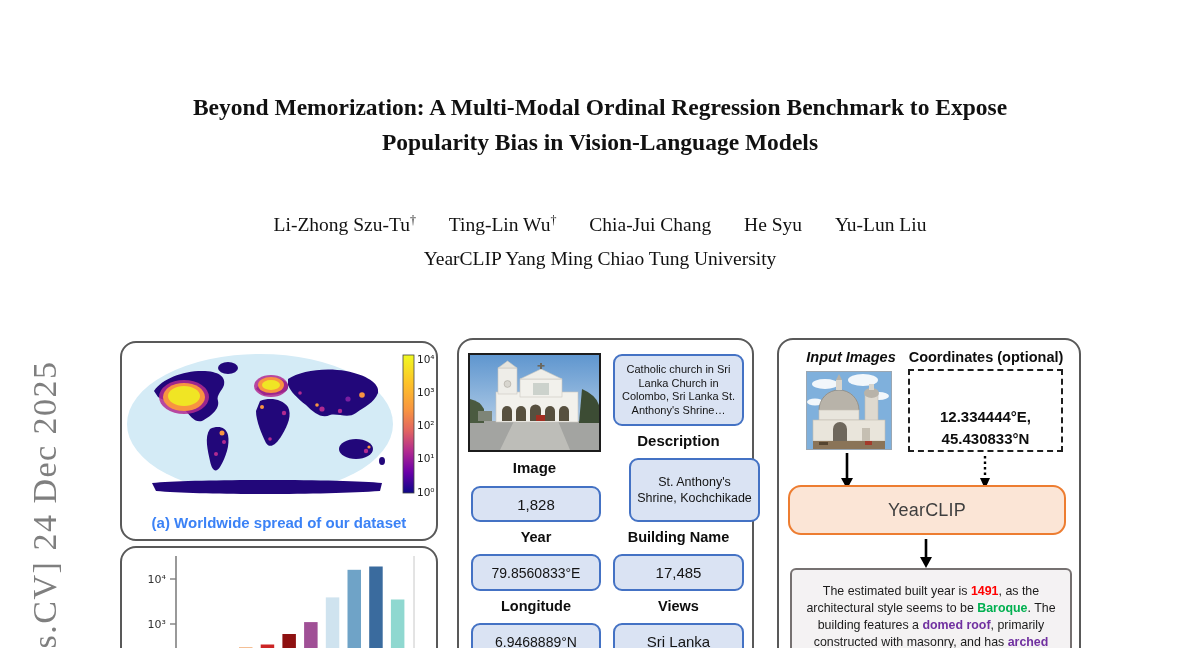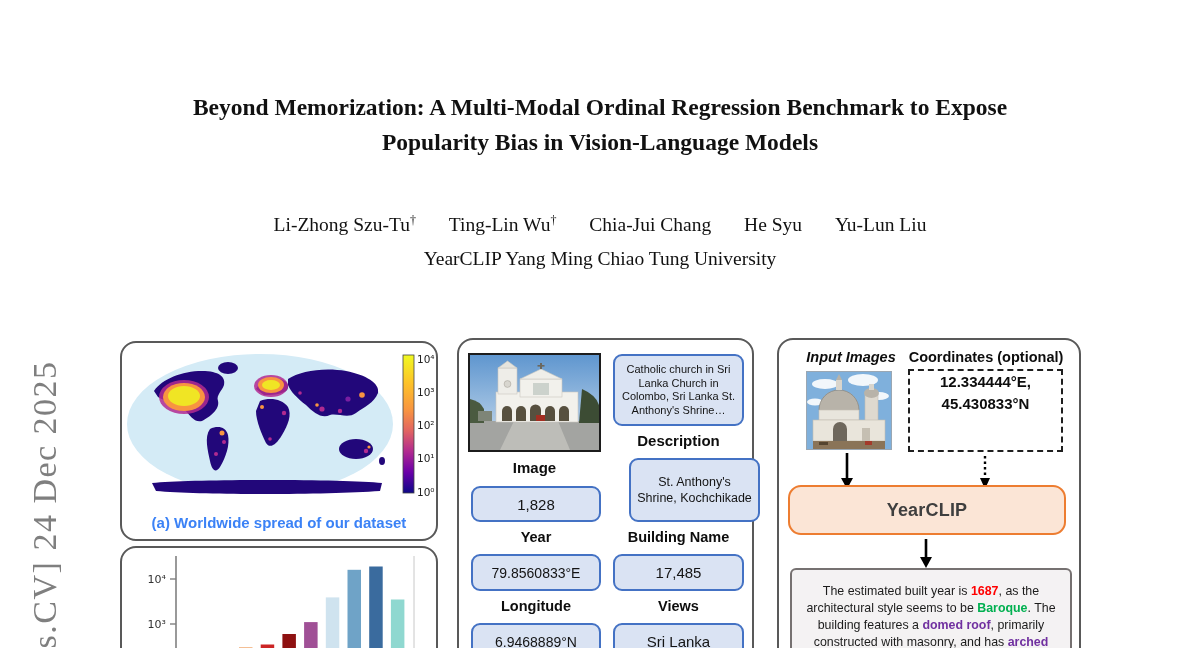--- a/index.html
+++ b/index.html
@@ -34,27 +34,27 @@
   .vbox{
     position:absolute;background:#dae3f3;border:2px solid #4472c4;border-radius:9px;box-sizing:border-box;
     display:flex;align-items:center;justify-content:center;text-align:center;color:#141414;
   }
   .vbox.small-text{font-size:11px;line-height:13.5px;padding:9px 6px;}
   .vbox.mid-text{font-size:12.5px;line-height:16px;padding:2px 6px;}
   .vbox.num-text{font-size:15px;}
   
   .dashed-box{
     position:absolute;border:2.5px dashed #1f1f1f;background:#fff;box-sizing:border-box;
-    display:flex;align-items:flex-start;justify-content:center;text-align:center;
+    display:flex;align-items:flex-end;justify-content:center;text-align:center;
     font-weight:bold;font-size:15px;line-height:22px;color:#0d0d0d;
   }
   .model-box{
     position:absolute;background:#fbe5d6;border:2.5px solid #ed7d31;border-radius:13px;box-sizing:border-box;
     display:flex;align-items:center;justify-content:center;
-    font-weight:bold;font-size:18px;color:#3f3f3f;letter-spacing:.2px;
+    font-weight:normal;font-size:18px;color:#3f3f3f;letter-spacing:.2px;
   }
   .output-box{
     position:absolute;background:#f4f2f3;border:2px solid #767171;border-radius:6px;box-sizing:border-box;
     padding:13px 12px 0 12px;text-align:center;font-size:12.4px;line-height:17px;color:#1c1c1c;
   }
   .c-red{color:#ff0000;font-weight:bold;}
   .c-green{color:#00b050;font-weight:bold;}
   .c-purple{color:#7030a0;font-weight:bold;}
   .arrow{position:absolute;}
 </style>
@@ -284,16 +284,16 @@
     <span>YearCLIP</span>
   </div>
 
   <svg class="arrow" style="left:140px;top:199px;" width="14" height="29" viewBox="0 0 14 29">
     <line x1="7" y1="0" x2="7" y2="19" stroke="#000" stroke-width="2.6"></line>
     <polygon points="1,18 13,18 7,29" fill="#000"></polygon>
   </svg>
 
   <div class="output-box" style="left:11px;top:228px;width:282px;height:140px;">
     <span>
-      <span>The estimated built year is </span><span class="c-red">1687</span><span>, as the architectural style seems to be </span><span class="c-green">Baroque</span><span>. The building features a </span><span class="c-purple">domed roof</span><span>, primarily constructed with masonry, and has </span><span class="c-purple">arched windows</span>
+      <span>The estimated built year is </span><span class="c-red">1491</span><span>, as the architectural style seems to be </span><span class="c-green">Baroque</span><span>. The building features a </span><span class="c-purple">domed roof</span><span>, primarily constructed with masonry, and has </span><span class="c-purple">arched windows</span>
     </span>
   </div>
 </div>
 
 </body></html>

